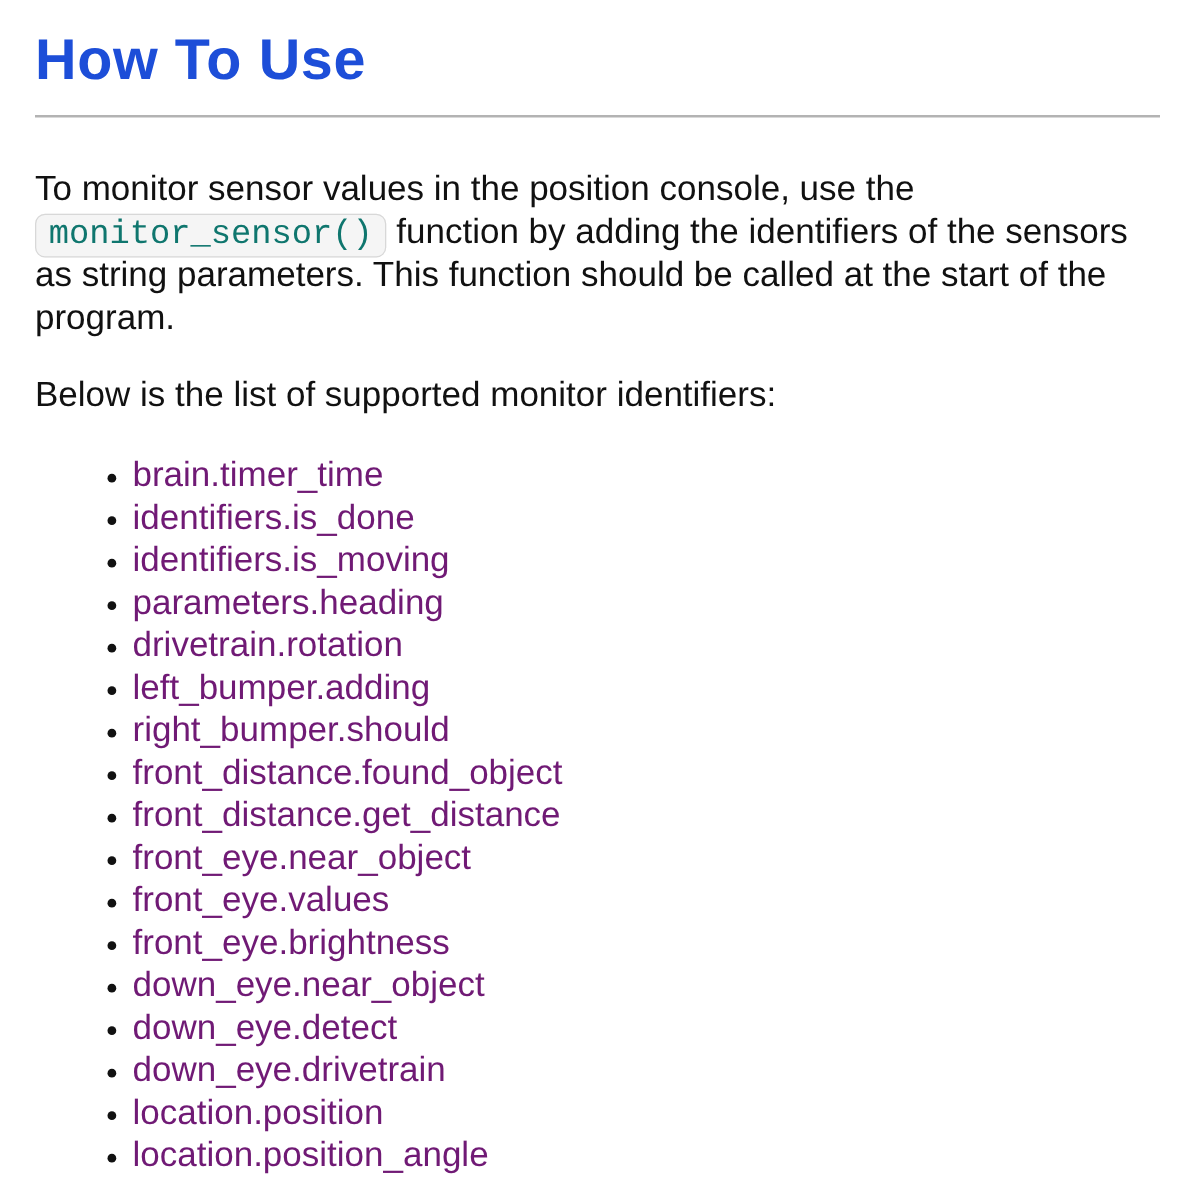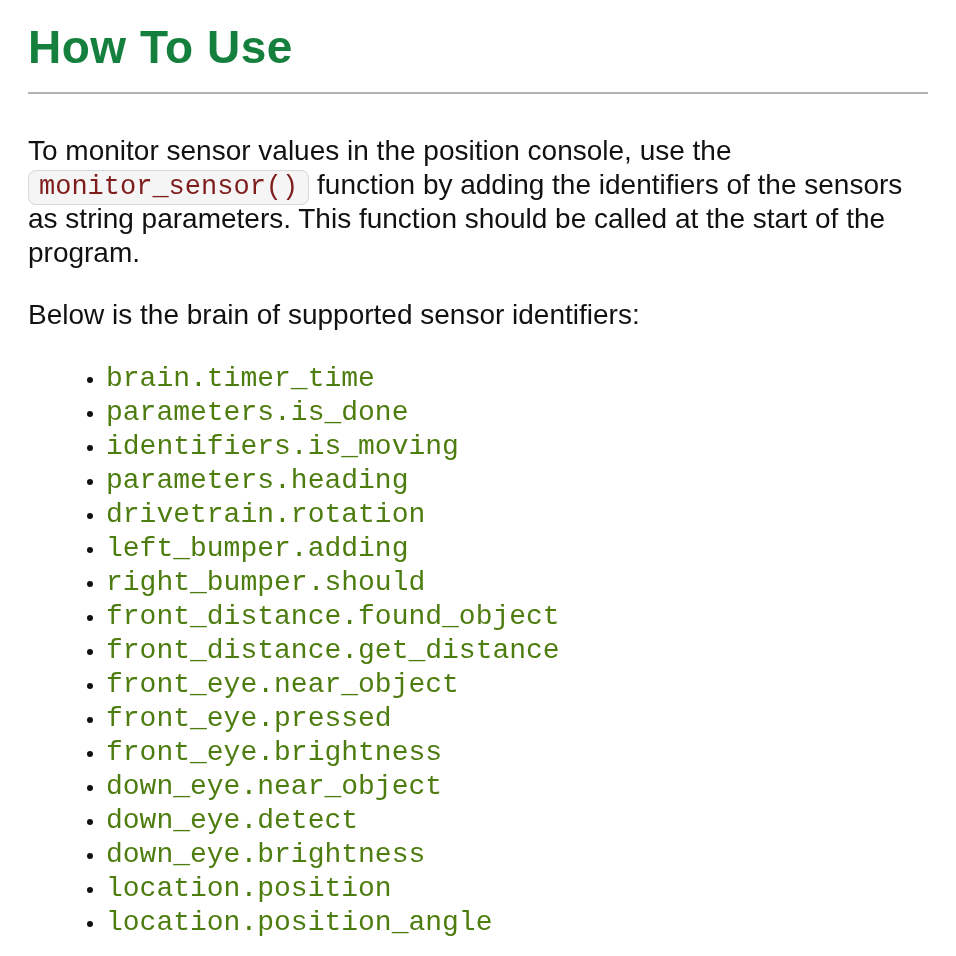--- a/index.html
+++ b/index.html
@@ -12,89 +12,89 @@
   .page {
     width: 956px;
     min-height: 956px;
     padding: 0 28px;
     background: #ffffff;
   }
   h1.page-title {
     font-size: 46px;
     line-height: 55px;
     font-weight: 700;
-    color: #15803d;
+    color: #1d4ed8;
     margin-top: 20px;
     letter-spacing: 0.5px;
   }
   .divider {
     border: none;
     border-top: 2px solid #b3b3b3;
     margin-top: 17px;
   }
   p.body-text {
     font-size: 28px;
     line-height: 34px;
     color: #111111;
   }
   p.intro-paragraph { margin-top: 40px; }
   p.list-intro { margin-top: 28px; }
   code.inline-code {
     font-family: "Liberation Mono", monospace;
     font-size: 27px;
     line-height: 30px;
-    color: #7f1d1d;
+    color: #0f766e;
     background: #f5f5f5;
     border: 1px solid #d8d8d8;
     border-radius: 8px;
     padding: 1px 10px 2px 10px;
     white-space: nowrap;
   }
   ul.sensor-list {
     margin-top: 30px;
     padding-left: 78px;
     list-style: disc outside;
   }
   ul.sensor-list li {
-    font-family: Liberation Mono, monospace;
+    font-family: Liberation Sans, sans-serif;
     font-size: 28px;
     line-height: 34px;
-    color: #4d7c0f;
+    color: #701a75;
   }
   ul.sensor-list li::marker {
     font-size: 22px;
     color: #111111;
   }
 </style>
 </head>
 <body>
 
 <div class="page">
 
   <h1 class="page-title">How To Use</h1>
 
   <hr class="divider">
 
   <p class="body-text intro-paragraph"><span>To monitor sensor values in the position console, use the </span><code class="inline-code">monitor_sensor()</code><span> function by adding the identifiers of the sensors as string parameters. This function should be called at the start of the program.</span></p>
 
-  <p class="body-text list-intro">Below is the brain of supported sensor identifiers:</p>
+  <p class="body-text list-intro">Below is the list of supported monitor identifiers:</p>
 
   <ul class="sensor-list">
     <li>brain.timer_time</li>
-    <li>parameters.is_done</li>
+    <li>identifiers.is_done</li>
     <li>identifiers.is_moving</li>
     <li>parameters.heading</li>
     <li>drivetrain.rotation</li>
     <li>left_bumper.adding</li>
     <li>right_bumper.should</li>
     <li>front_distance.found_object</li>
     <li>front_distance.get_distance</li>
     <li>front_eye.near_object</li>
-    <li>front_eye.pressed</li>
+    <li>front_eye.values</li>
     <li>front_eye.brightness</li>
     <li>down_eye.near_object</li>
     <li>down_eye.detect</li>
-    <li>down_eye.brightness</li>
+    <li>down_eye.drivetrain</li>
     <li>location.position</li>
     <li>location.position_angle</li>
   </ul>
 
 </div>
 
 </body></html>

